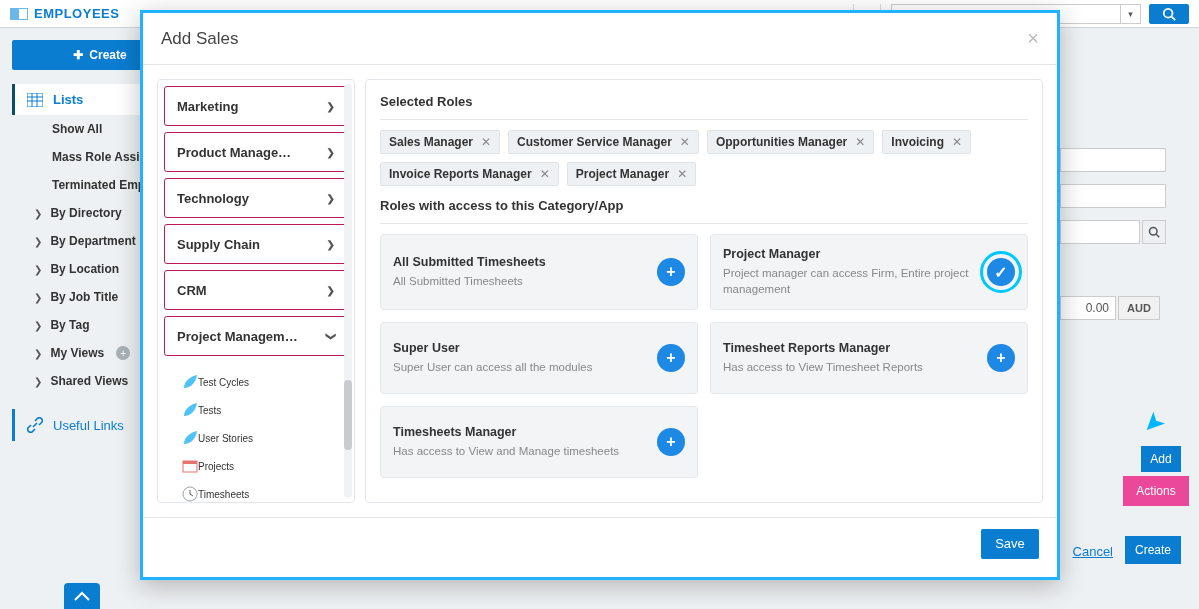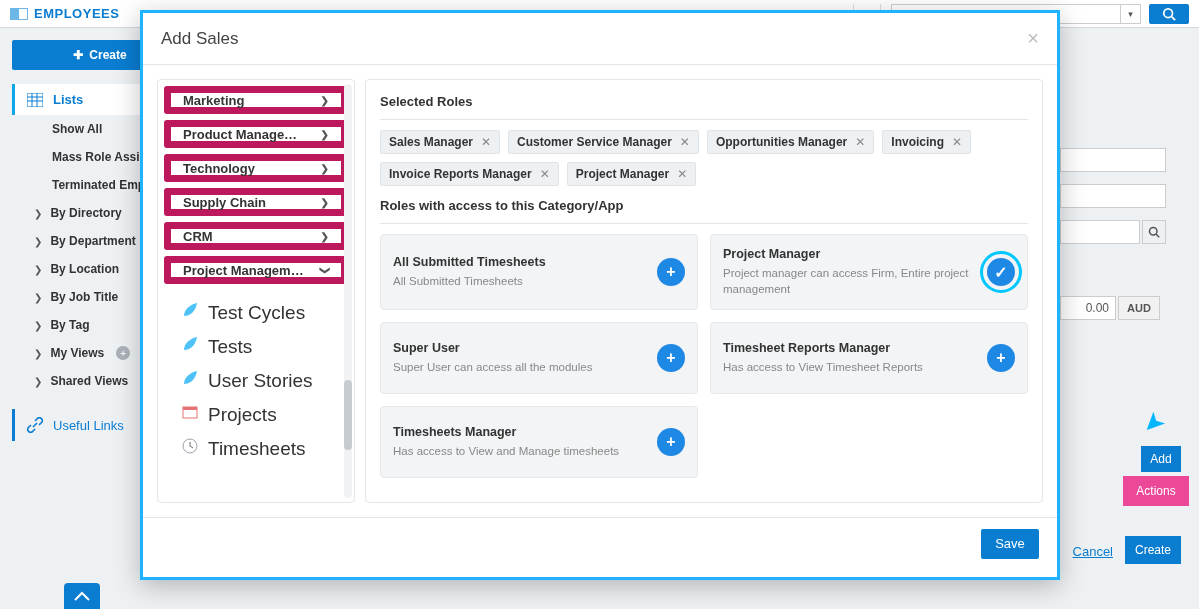--- a/index.html
+++ b/index.html
@@ -12,21 +12,21 @@
 .topbar .spacer{flex:1;}
 .topbar .home-icn{width:28px;height:20px;display:flex;align-items:center;justify-content:center;color:#0a7dd1;border-left:1px solid #ddd;border-right:1px solid #ddd;padding:0 12px;}
 .topbar .searchbox{width:230px;height:20px;border:1px solid #ccc;background:#fff;margin-left:10px;}
 .topbar .search-dd{width:20px;height:20px;border:1px solid #ccc;border-left:none;display:flex;align-items:center;justify-content:center;font-size:9px;color:#555;}
 .topbar .search-btn{width:40px;height:20px;background:#0a7dd1;color:#fff;display:flex;align-items:center;justify-content:center;margin-left:8px;border-radius:2px;}
 
 .app-body{display:flex;height:calc(100% - 28px);}
 .leftnav{width:200px;padding:12px;}
 .create-btn{background:#0a7dd1;color:#fff;font-size:12px;font-weight:bold;border:none;height:30px;width:100%;border-radius:2px;display:flex;align-items:center;justify-content:center;gap:6px;margin-bottom:14px;}
 .navtab{display:flex;align-items:center;gap:10px;padding:8px 12px;font-size:13px;color:#0a7dd1;border-left:3px solid transparent;cursor:pointer;}
-.navtab.active{border-left:3px solid #0ea5e9;background:#fff;font-weight:bold;}
+.navtab.active{border-left:3px solid #0c4a6e;background:#fff;font-weight:bold;}
 .navitem{padding:7px 4px 7px 22px;font-size:12px;color:#333;display:flex;align-items:center;gap:8px;cursor:pointer;}
 .chev{font-size:10px;color:#555;}
 .useful{margin-top:14px;border-left:3px solid #0a7dd1;padding:8px 12px;display:flex;align-items:center;gap:10px;color:#0a7dd1;font-size:13px;}
 
 .rightpane{flex:1;position:relative;}
 .rightpane .field{position:absolute;height:24px;border:1px solid #ccc;background:#fff;}
 .rightpane .srch{width:24px;height:24px;border:1px solid #ccc;display:flex;align-items:center;justify-content:center;font-size:12px;}
 .rightpane .amount{height:24px;border:1px solid #ccc;background:#fff;width:56px;display:flex;align-items:center;justify-content:flex-end;padding:0 6px;font-size:12px;color:#555;}
 .rightpane .cur{height:24px;border:1px solid #ccc;background:#f1f1f1;width:42px;display:flex;align-items:center;justify-content:center;font-size:11px;font-weight:bold;color:#555;}
 .rightpane .add-btn{position:absolute;right:18px;top:418px;height:26px;width:40px;background:#0a7dd1;color:#fff;font-size:12px;border:none;display:flex;align-items:center;justify-content:center;}
@@ -37,24 +37,24 @@
 .scrollup{position:absolute;left:64px;bottom:0;width:36px;height:26px;background:#0a7dd1;border-radius:4px 4px 0 0;display:flex;align-items:center;justify-content:center;color:#fff;}
 
 
 .overlay{position:absolute;inset:0;}
 .modal{position:absolute;left:140px;top:10px;width:920px;height:570px;background:#fff;border:3px solid #1fb3ff;box-shadow:0 6px 24px rgba(0,0,0,.25);}
 .modal-hdr{height:52px;border-bottom:1px solid #e5e5e5;display:flex;align-items:center;padding:0 18px;font-size:17px;color:#444;}
 .modal-hdr .close{margin-left:auto;color:#bbb;font-size:20px;cursor:pointer;}
 .modal-body{display:flex;height:452px;padding:14px;gap:10px;}
 .cat-panel{width:198px;border:1px solid #e3e6ea;border-radius:4px;background:#fff;display:flex;flex-direction:column;position:relative;}
 .cat-scroll{overflow:hidden;flex:1;padding:6px;}
-.cat-item{height:28px;border:7px solid #be185d;border-radius:3px;margin-bottom:6px;display:flex;align-items:center;padding:0 12px;font-size:13px;font-weight:bold;color:#333;justify-content:space-between;cursor:pointer;}
+.cat-item{height:40px;border:1px solid #be185d;border-radius:3px;margin-bottom:6px;display:flex;align-items:center;padding:0 12px;font-size:13px;font-weight:bold;color:#333;justify-content:space-between;cursor:pointer;}
 .cat-item.expanded{background:#fff;}
 .cat-sub{padding:6px 8px 2px 18px;}
-.cat-sub-row{display:flex;gap:10px;padding:6px 0;font-size:19px;color:#333;cursor:pointer;}
+.cat-sub-row{display:flex;align-items:center;gap:0;padding:6px 0;font-size:10px;color:#333;cursor:pointer;}
 .leaf-icn{width:16px;height:16px;}
 .scrollbar-fake{position:absolute;right:2px;top:4px;bottom:4px;width:8px;background:#f0f2f4;border-radius:4px;}
 .scrollbar-thumb{position:absolute;right:2px;top:300px;width:8px;height:70px;background:#c7ccd1;border-radius:4px;}
 
 .main-panel{flex:1;border:1px solid #e3e6ea;border-radius:4px;padding:14px;overflow:auto;}
 .sec-title{font-size:13px;font-weight:bold;color:#333;margin-bottom:10px;}
 .hr{height:1px;background:#e5e5e5;margin-bottom:10px;}
 .chips{display:flex;flex-wrap:wrap;gap:8px;margin-bottom:12px;}
 .chip{background:#eef1f3;border:1px solid #e1e4e7;border-radius:2px;padding:4px 8px;font-size:12px;color:#333;font-weight:bold;display:flex;align-items:center;gap:8px;}
 .chip .x{color:#888;font-size:12px;cursor:pointer;font-weight:normal;}

